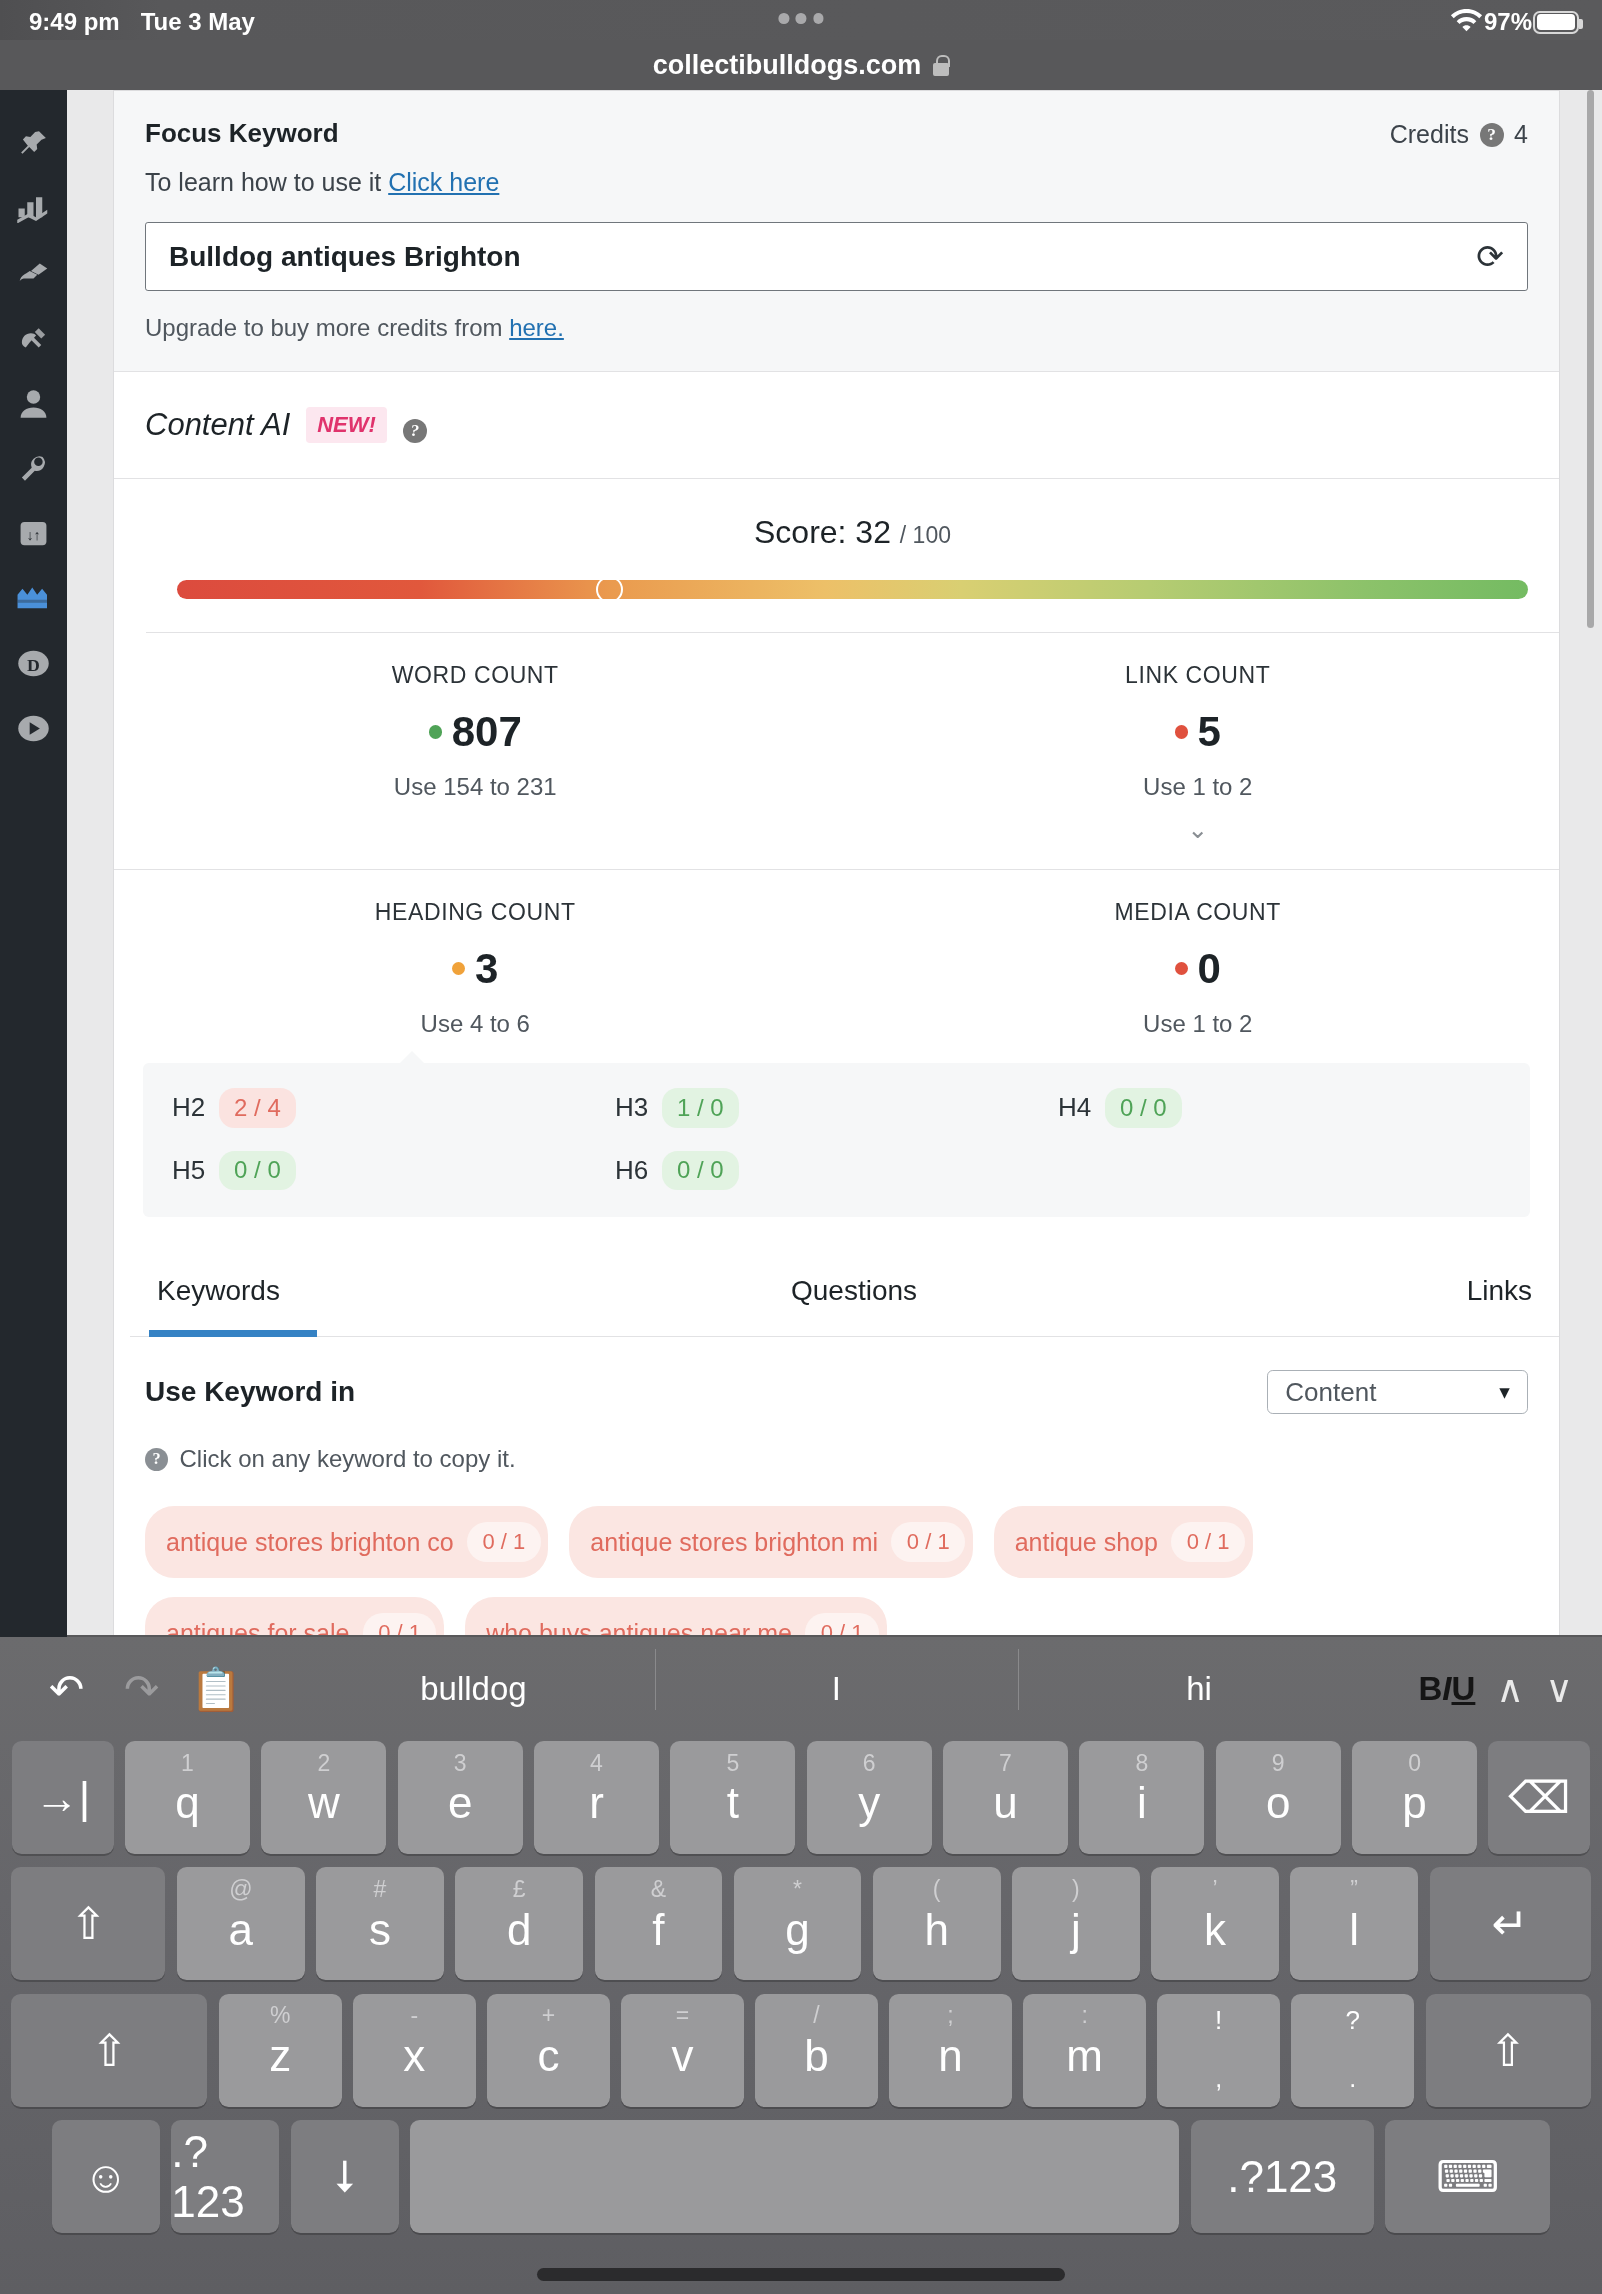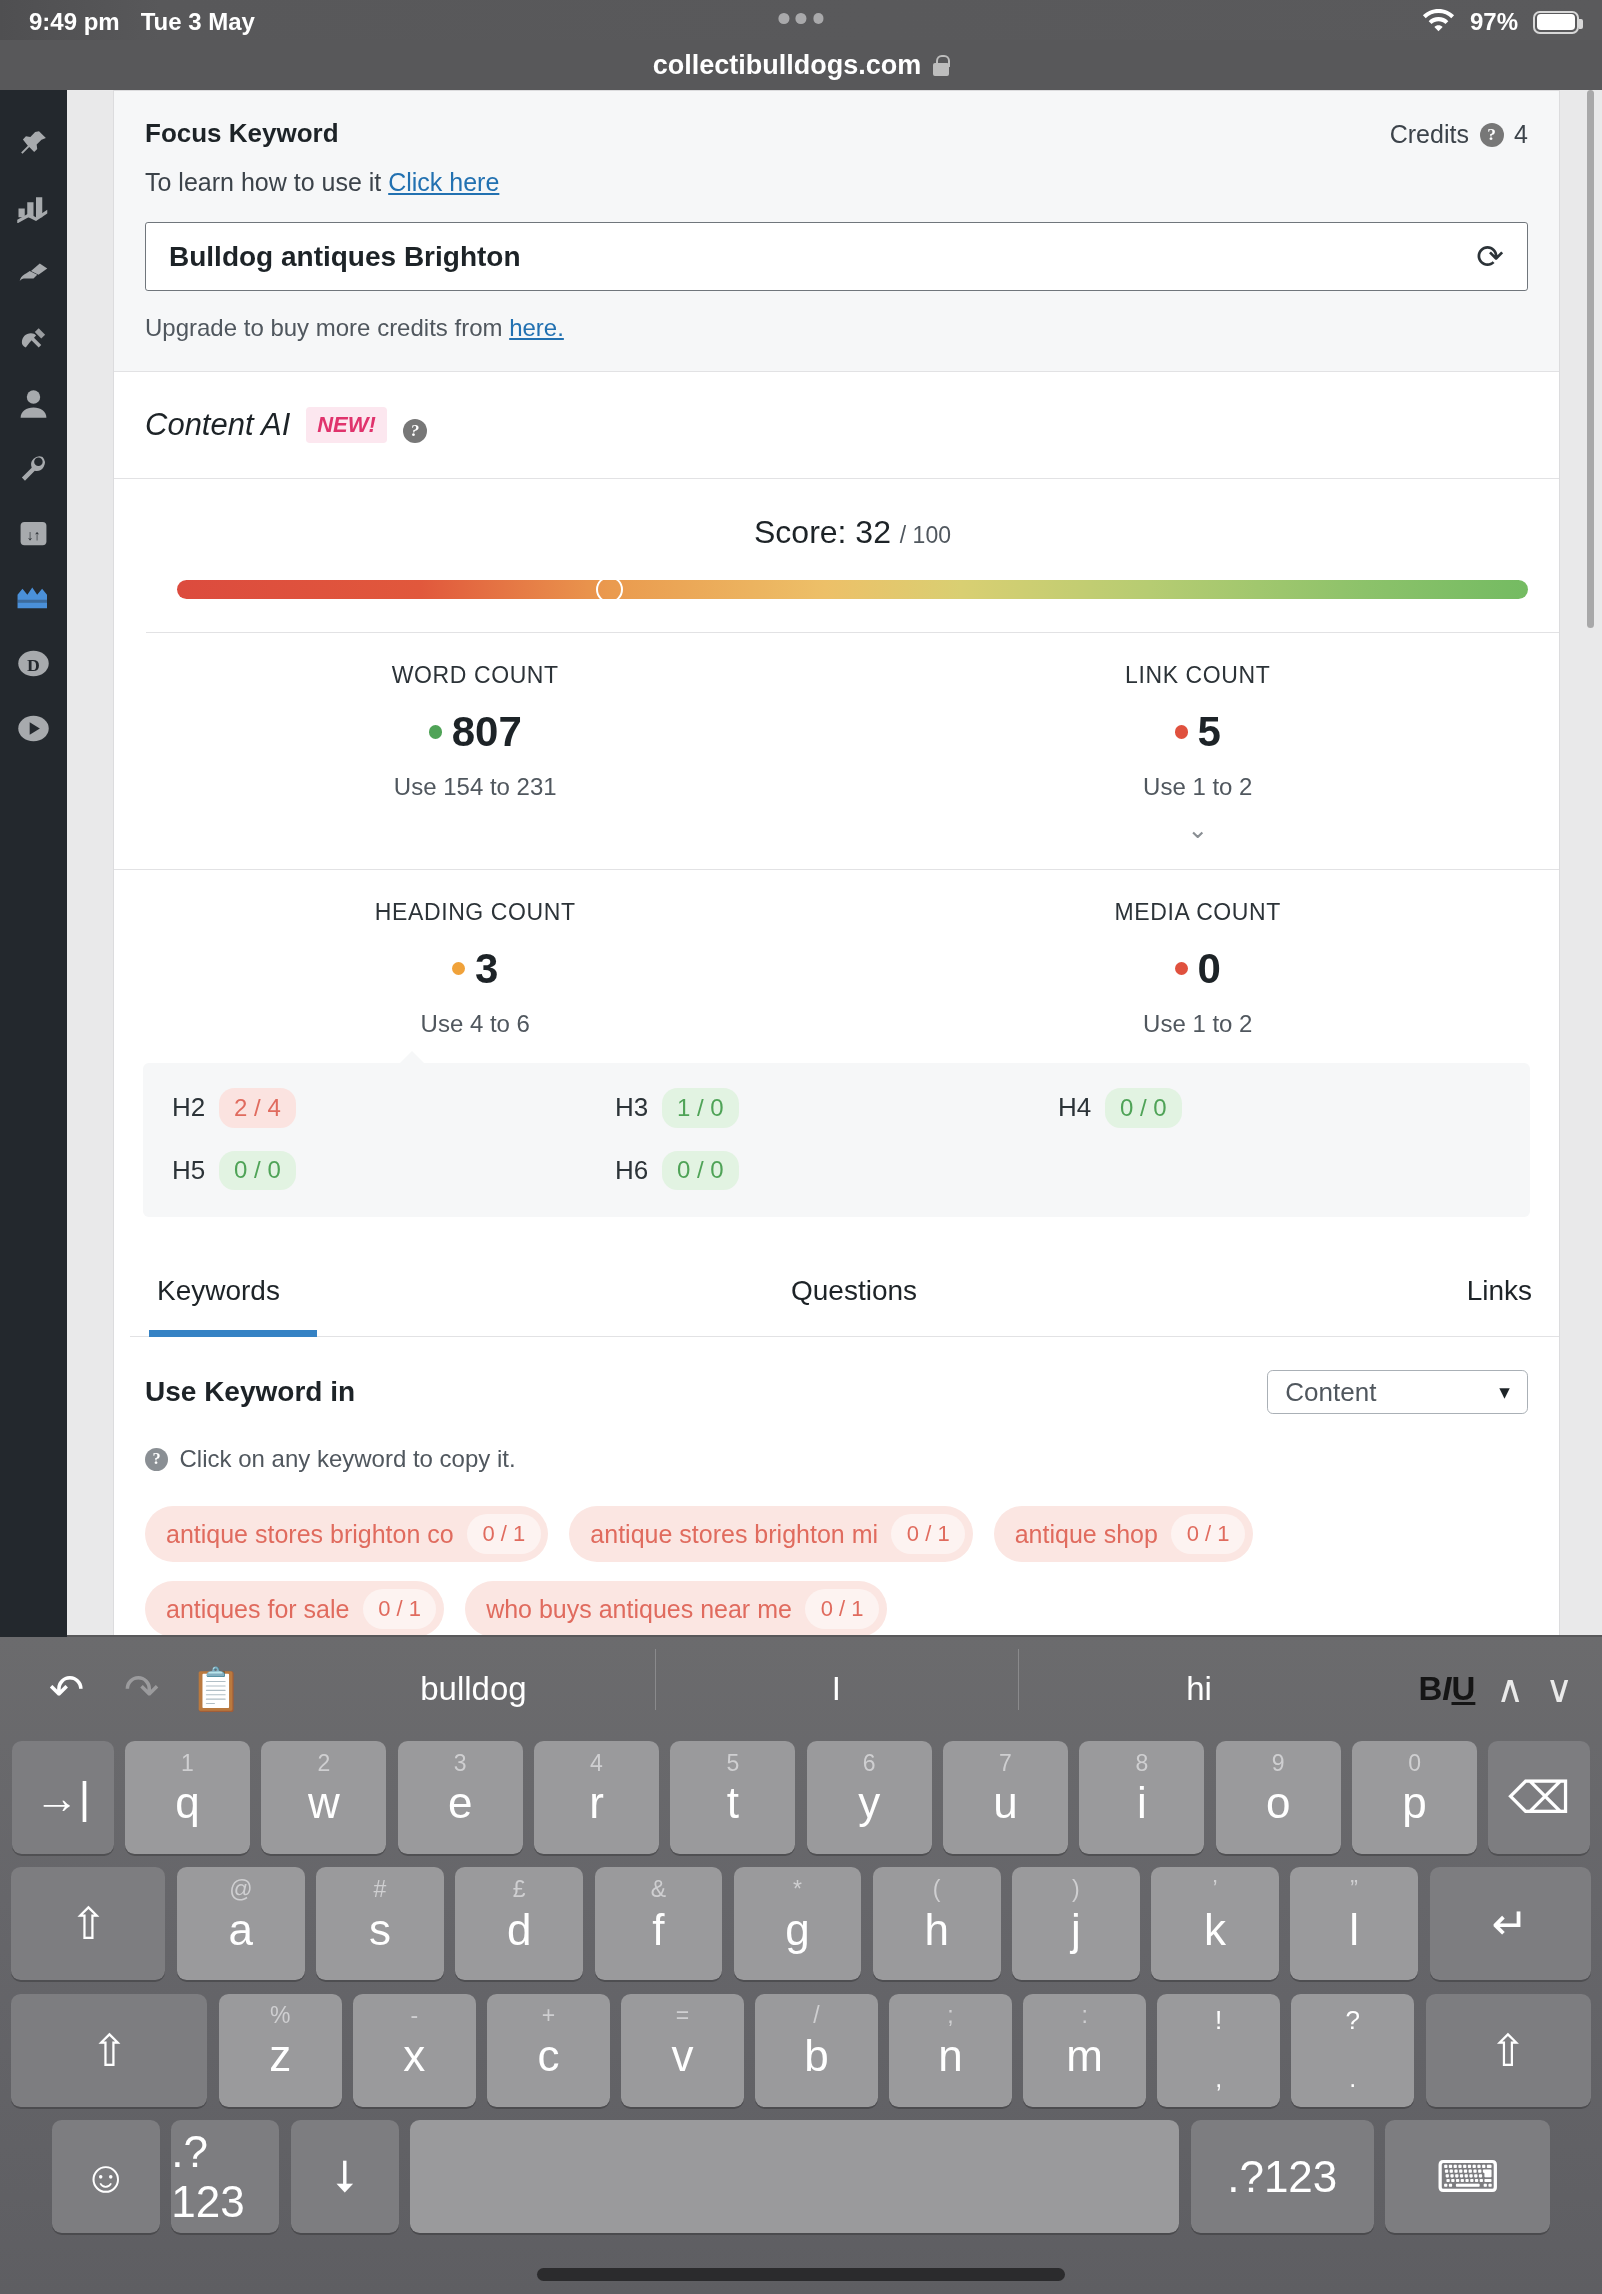--- a/index.html
+++ b/index.html
@@ -16,21 +16,21 @@
     position: absolute; top: 0; left: 0; width: 1602px; height: 44px;
     background: linear-gradient(to right, #4f4f51 0%, #58585a 10%, #5a5a5c 100%);
     color: #fff; display: flex; align-items: center;
     font-size: 24px; font-weight: bold;
   }
   .sb-time { margin-left: 29px; }
   .sb-date { margin-left: 21px; }
   .sb-dots { position: absolute; left: 50%; transform: translateX(-50%); top: 13.4px;
              display: flex; gap: 6.7px; }
   .sb-dots i { width: 10.6px; height: 10.6px; border-radius: 50%; background: #a9a9ab; display: block; }
-  .sb-right { margin-left: auto; display: flex; align-items: center; gap: 15px; margin-right: 23px; }
+  .sb-right { margin-left: auto; display: flex; align-items: center; gap: 1px; margin-right: 23px; }
   .sb-pct { font-size: 24px; font-weight: bold; }
   .batt { width: 46px; height: 23px; border: 2.4px solid #d8d8d8; border-radius: 6.7px; position: relative; }
   .batt::after { content:""; position:absolute; right:-5.8px; top:6.7px; width:3.8px; height:9.6px;
                  background:#d8d8d8; border-radius:0 1.9px 1.9px 0; }
   .batt i { position:absolute; left:1.9px; top:1.9px; bottom:1.9px; width: calc(100% - 3.8px);
             background:#fff; border-radius:3.8px; display:block; }
 
   
   .urlbar {
     position: absolute; top: 40px; left: 0; width: 1602px; height: 50px;
@@ -137,21 +137,21 @@
   .kw-select { margin-left: auto; width: 261px; height: 44px; border: 1.9px solid #aab0b6;
     border-radius: 5.8px; background:#fff; display: flex; align-items: center; padding: 0 17.3px;
     font-size: 26px; color: #50575e; }
   .kw-select .chev { margin-left: auto; font-size: 21px; color: #1d2327; }
   .kw-note { margin-top: 31px; display: flex; align-items: center; gap: 11.5px;
              font-size: 24px; color: #50575e; }
   .qmark-sm { width: 23px; height: 23px; border-radius:50%; background:#8a8f94; color:#fff;
               font-size:16.3px; display:flex; align-items:center; justify-content:center;
               font-family:"Liberation Serif", serif; font-weight:bold; }
   .pills { margin-top: 33px; display: flex; flex-wrap: wrap; gap: 19px 21px; }
-  .pill { background: #fbe6e2; border-radius: 29px; height: 56px; display: flex; align-items: center;
+  .pill { background: #fbe6e2; border-radius: 29px; height: 72px; display: flex; align-items: center;
           padding: 0 7.7px 0 21px; gap: 13.4px; }
   .pill-txt { font-size: 25px; color: #e06b5e; }
   .pill-cnt { background: #fdf3f1; border-radius: 21px; padding: 6.7px 15.4px;
               font-size: 22px; color: #e06b5e; }
 
   
   .keyboard {
     position: absolute; left: 0; bottom: 0; width: 1602px; height: 657px;
     background: linear-gradient(to bottom, #6b6b6d 0%, #66666a 40%, #5e5e62 100%);
   }

